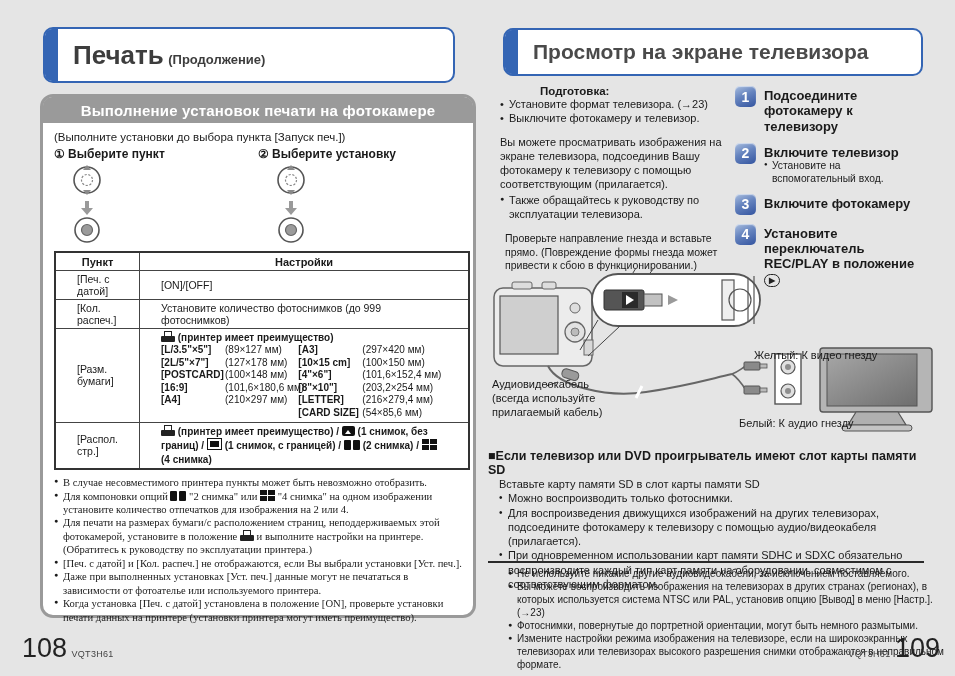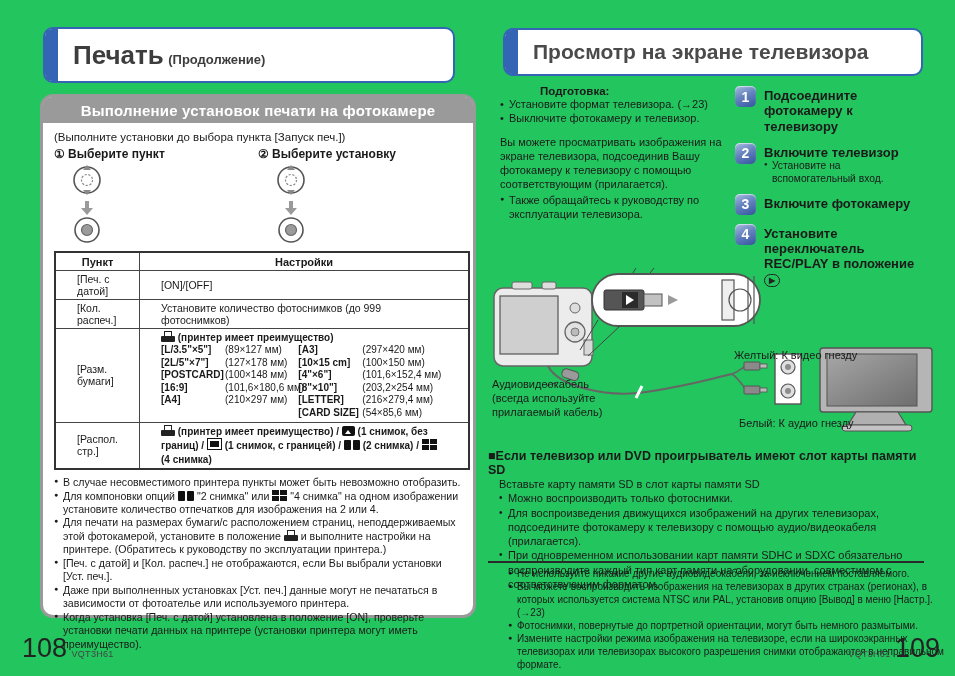--- a/index.html
+++ b/index.html
@@ -1,16 +1,16 @@
 <!DOCTYPE html>
 <html><head>
 <meta charset="utf-8">
 <style>
   html,body{margin:0;padding:0;background:#fff;}
-  #root{position:relative;width:955px;height:676px;background:#22c55e;overflow:hidden;
+  #root{position:relative;width:955px;height:676px;background:#e5e5e5;overflow:hidden;
         font-family:"Liberation Sans",sans-serif;color:#1a1a1a;}
   .abs{position:absolute;}
 
   
   .titlebox{position:absolute;border:2px solid #3465b4;border-radius:10px;background:#fff;}
   .titletab{position:absolute;left:0;top:0;bottom:0;width:13px;background:#3465b4;border-radius:7px 0 0 7px;}
   .titletext{position:absolute;left:28px;top:50%;transform:translateY(-50%);color:#3d3d3d;white-space:nowrap;}
   .titletext .big{font-weight:bold;}
   .titletext .small{font-size:13px;font-weight:bold;color:#3d3d3d;}
 
@@ -34,21 +34,21 @@
   .papernote{font-size:10px;font-weight:bold;margin-bottom:1px;}
   .papercols{display:flex;}
   .papercol1{width:48%;}
   .papercol2{width:52%;}
   .psz{display:flex;font-size:10px;line-height:1.26;}
   .psz b{min-width:64px;white-space:nowrap;}
   .psz span{white-space:nowrap;}
   td.layoutval{font-size:10px;font-weight:bold;line-height:1.35;}
 
   
-  .blist{margin-top:6px;}
+  .blist{margin-top:6px;font-family:Liberation Serif, serif;}
   .bullet{position:relative;padding-left:9px;font-size:10.6px;line-height:1.27;}
   .bullet .mk{position:absolute;left:0;top:1px;font-size:7px;}
 
   
   .ic{display:inline-block;position:relative;vertical-align:-1px;}
   .ic-printer{width:14px;height:11px;}
   .ic-printer::before{content:"";position:absolute;top:0;left:3px;width:6px;height:4px;background:#fff;border:1px solid #222;}
   .ic-printer::after{content:"";position:absolute;bottom:0;left:0;width:14px;height:6px;background:#222;border-radius:1px;}
   .ic-pic1{width:13px;height:10px;background:#111;border-radius:2px;}
   .ic-pic1::after{content:"";position:absolute;left:3px;bottom:2px;border-left:3px solid transparent;border-right:3px solid transparent;border-bottom:4px solid #fff;}
@@ -270,20 +270,21 @@
     <div class="step">
       <div class="stepnum">3</div>
       <div class="steplabel">Включите фотокамеру</div>
     </div>
     <div class="step">
       <div class="stepnum">4</div>
       <div class="steplabel">Установите переключатель REC/PLAY в положение <span class="ic ic-play">▶</span></div>
     </div>
   </div>
 
+  <div class="notetext">Проверьте направление гнезда и вставьте прямо. (Повреждение формы гнезда может привести к сбою в функционировании.)</div>
 
   <svg class="abs" style="left:486px;top:268px;" width="452" height="178" viewBox="0 0 452 178">
     <defs>
       <linearGradient id="tvscr" x1="0" y1="0" x2="1" y2="1">
         <stop offset="0" stop-color="#a6a6a6"></stop>
           <stop offset="1" stop-color="#6e6e6e"></stop>
       </linearGradient>
     </defs>
 
     <line x1="150" y1="0" x2="137" y2="21" stroke="#444" stroke-width="1"></line>
@@ -339,21 +340,21 @@
 
     <g>
       <rect x="334" y="80" width="112" height="64" rx="3" fill="#b5b5b5" stroke="#555" stroke-width="1.4"></rect>
       <rect x="341" y="86" width="90" height="52" fill="url(#tvscr)" stroke="#555" stroke-width="1"></rect>
       <polygon points="370,144 412,144 420,157 362,157" fill="#b0b0b0" stroke="#555" stroke-width="1.2"></polygon>
       <rect x="356" y="157" width="70" height="6" rx="3" fill="#c4c4c4" stroke="#555" stroke-width="1"></rect>
     </g>
   </svg>
 
   <div class="ill-label" style="left:492px;top:378px;width:132px;">Аудиовидеокабель (всегда используйте прилагаемый кабель)</div>
-  <div class="ill-label" style="left:734px;top:349px;">Желтый: К видео гнезду</div>
+  <div class="ill-label" style="left:754px;top:349px;">Желтый: К видео гнезду</div>
   <div class="ill-label" style="left:739px;top:417px;">Белый: К аудио гнезду</div>
 
   <div class="abs" style="left:488px;top:449px;width:442px;">
     <div class="sdtitle"><span>■</span><span>Если телевизор или DVD проигрыватель имеют слот карты памяти SD</span></div>
     <div class="sdintro">Вставьте карту памяти SD в слот карты памяти SD</div>
     <div class="sdbullets">
 
     <div class="bullet"><span class="mk">•</span><span>Можно воспроизводить только фотоснимки.</span></div>
         <div class="bullet"><span class="mk">•</span><span>Для воспроизведения движущихся изображений на других телевизорах, подсоедините фотокамеру к телевизору с помощью аудио/видеокабеля (прилагается).</span></div>
         <div class="bullet"><span class="mk">•</span><span>При одновременном использовании карт памяти SDHC и SDXC обязательно воспроизводите каждый тип карт памяти на оборудовании, совместимом с соответствующим форматом.</span></div>

